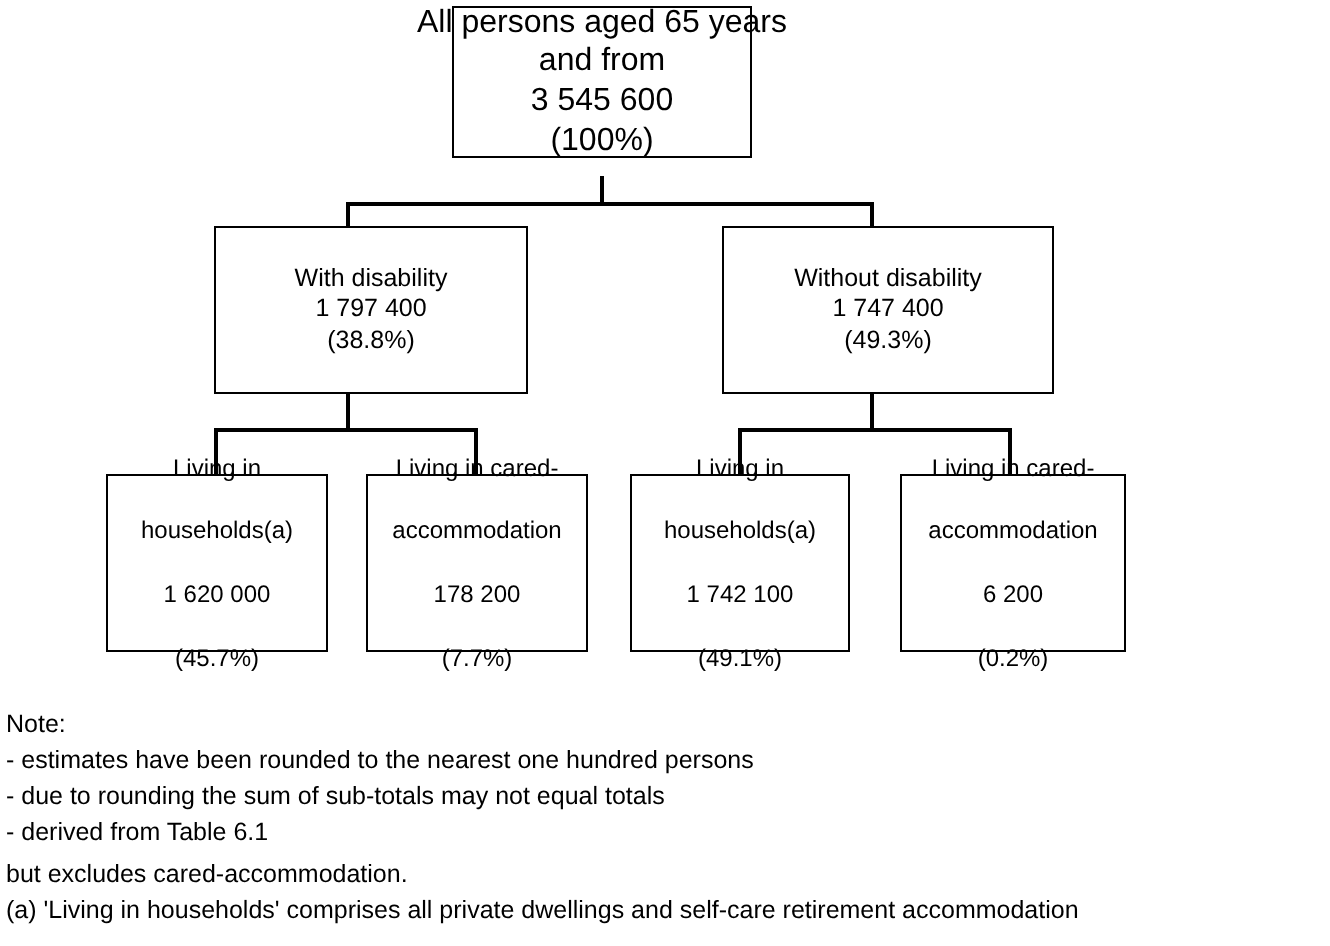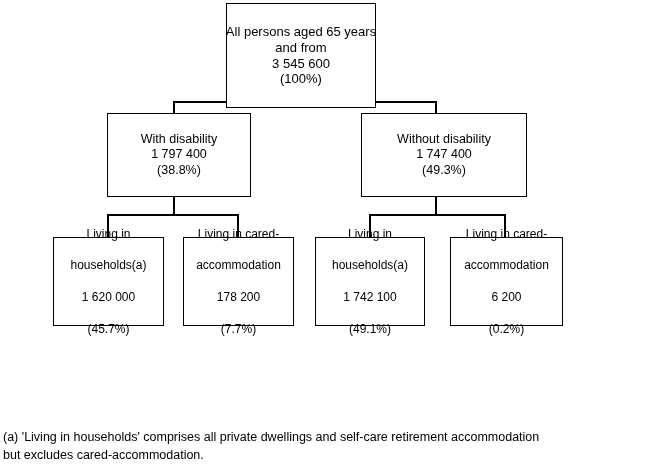--- a/index.html
+++ b/index.html
@@ -47,29 +47,29 @@
   }
   .node .line {
     display: block;
     white-space: nowrap;
   }
 
   .node-root {
     left: 226px;
     top: 3px;
     width: 150px;
-    height: 105px;
-    font-size: 13px;
+    height: 76px;
+    font-size: 16px;
   }
   .node-l2 {
     top: 113px;
     height: 84px;
     font-size: 12.5px;
   }
-  .node-l2.left  { left: 107px; width: 144px; }
+  .node-l2.left  { left: 107px; width: 157px; }
   .node-l2.right { left: 361px; width: 166px; }
 
   .node-leaf {
     top: 237px;
     height: 89px;
     font-size: 12px;
     gap: 17px;
   }
   .leaf-1 { left: 53px;  width: 111px; }
   .leaf-2 { left: 183px; width: 111px; }
@@ -149,19 +149,25 @@
     <span class="line">(49.1%)</span>
   </div>
 
   <div class="node node-leaf leaf-4">
     <span class="line">Living in cared-</span>
     <span class="line">accommodation</span>
     <span class="line">6 200</span>
     <span class="line">(0.2%)</span>
   </div>
 
+  <div class="notes-block" id="notes-main">
+    <span class="note-line">Note:</span>
+    <span class="note-line">- estimates have been rounded to the nearest one hundred persons</span>
+    <span class="note-line">- due to rounding the sum of sub-totals may not equal totals</span>
+    <span class="note-line">- derived from Table 6.1</span>
+  </div>
 
   <div class="notes-block" id="notes-footnote">
+    <span class="note-line">but excludes cared-accommodation.</span>
     <span class="note-line">(a) 'Living in households' comprises all private dwellings  and self-care retirement accommodation</span>
-    <span class="note-line">but excludes cared-accommodation.</span>
   </div>
 
 </div>
 
 </body></html>

